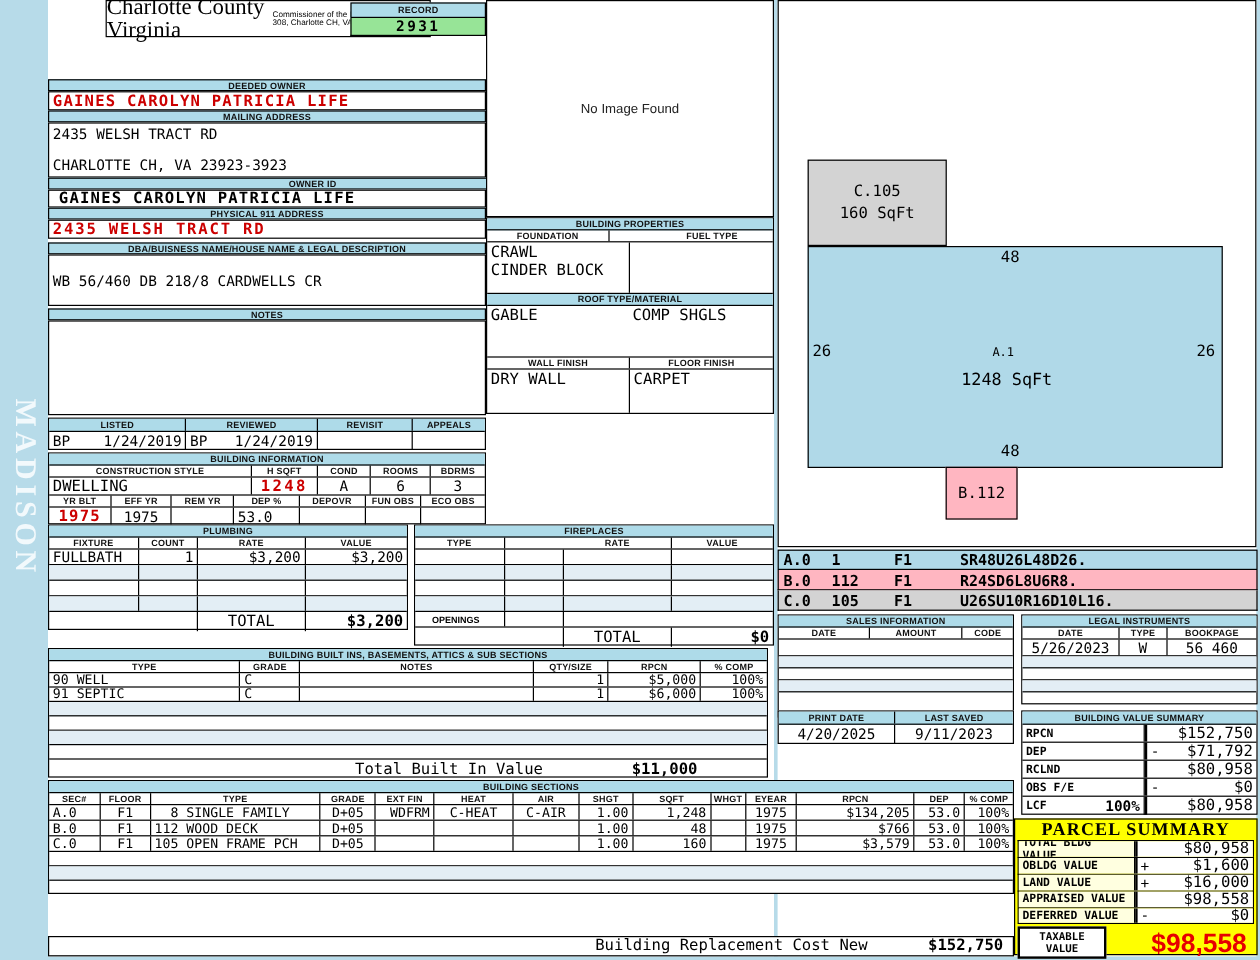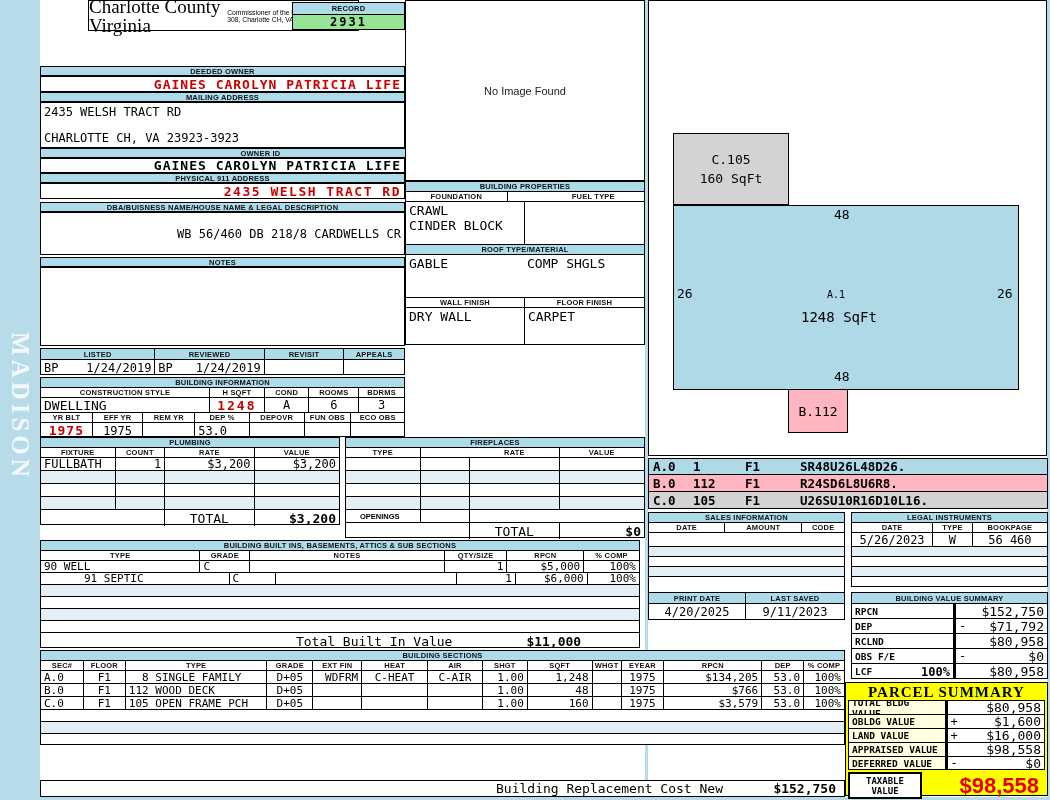--- a/index.html
+++ b/index.html
@@ -1,18 +1,18 @@
 <!DOCTYPE html>
 <html><head>
 <meta charset="utf-8">
 <style>
   html,body{margin:0;padding:0;}
   body{width:1050px;height:800px;background:#b7dbe9;font-family:"Liberation Sans",sans-serif;}
   #card{position:relative;width:1050px;height:800px;overflow:hidden;background:#b7dbe9;}
-  .abs{position:absolute;box-sizing:border-box;justify-content:flex-end;}
+  .abs{position:absolute;box-sizing:border-box;}
   .base{background:#fff;}
   .t{position:absolute;box-sizing:border-box;background:#fff;border:1px solid #000;}
   .row{display:flex;box-sizing:border-box;border-bottom:1px solid #000;}
   .t .row:last-child{border-bottom:none;}
   .c{box-sizing:border-box;border-right:1px solid #000;display:flex;align-items:center;padding:0 3px;overflow:hidden;}
   .c:last-child{border-right:none;}
   .c.nl{border-right:none;}
   .hb{background:#aedbe9;border:1px solid #000;box-sizing:border-box;display:flex;align-items:center;justify-content:center;font:bold 7.5px "Liberation Sans",sans-serif;letter-spacing:.2px;color:#111;}
   .hdrrow{background:#aedbe9;}
   .hdrrow .c,.colhdr .c{justify-content:center;font:bold 7.5px "Liberation Sans",sans-serif;letter-spacing:.2px;color:#111;}
@@ -279,21 +279,21 @@
       <div class="c" style="width:55px;">% COMP</div>
     </div>
     <div class="row" style="height:12px;">
       <div class="c m11" style="width:160px;">90 WELL</div>
       <div class="c m11" style="width:50px;">C</div>
       <div class="c" style="width:195px;"></div>
       <div class="c m11 rt" style="width:63px;">1</div>
       <div class="c m11 rt" style="width:77px;">$5,000</div>
       <div class="c m11 rt" style="width:55px;">100%</div>
     </div>
-    <div class="row" style="height:12px;padding-left:40px;">
+    <div class="row" style="height:12px;">
       <div class="c m11" style="width:160px;">91 SEPTIC</div>
       <div class="c m11" style="width:50px;">C</div>
       <div class="c" style="width:195px;"></div>
       <div class="c m11 rt" style="width:63px;">1</div>
       <div class="c m11 rt" style="width:77px;">$6,000</div>
       <div class="c m11 rt" style="width:55px;">100%</div>
     </div>
     <div class="row stripe" style="height:12px;">
         <div class="c nl" style="width:100%;"></div>
       </div>

